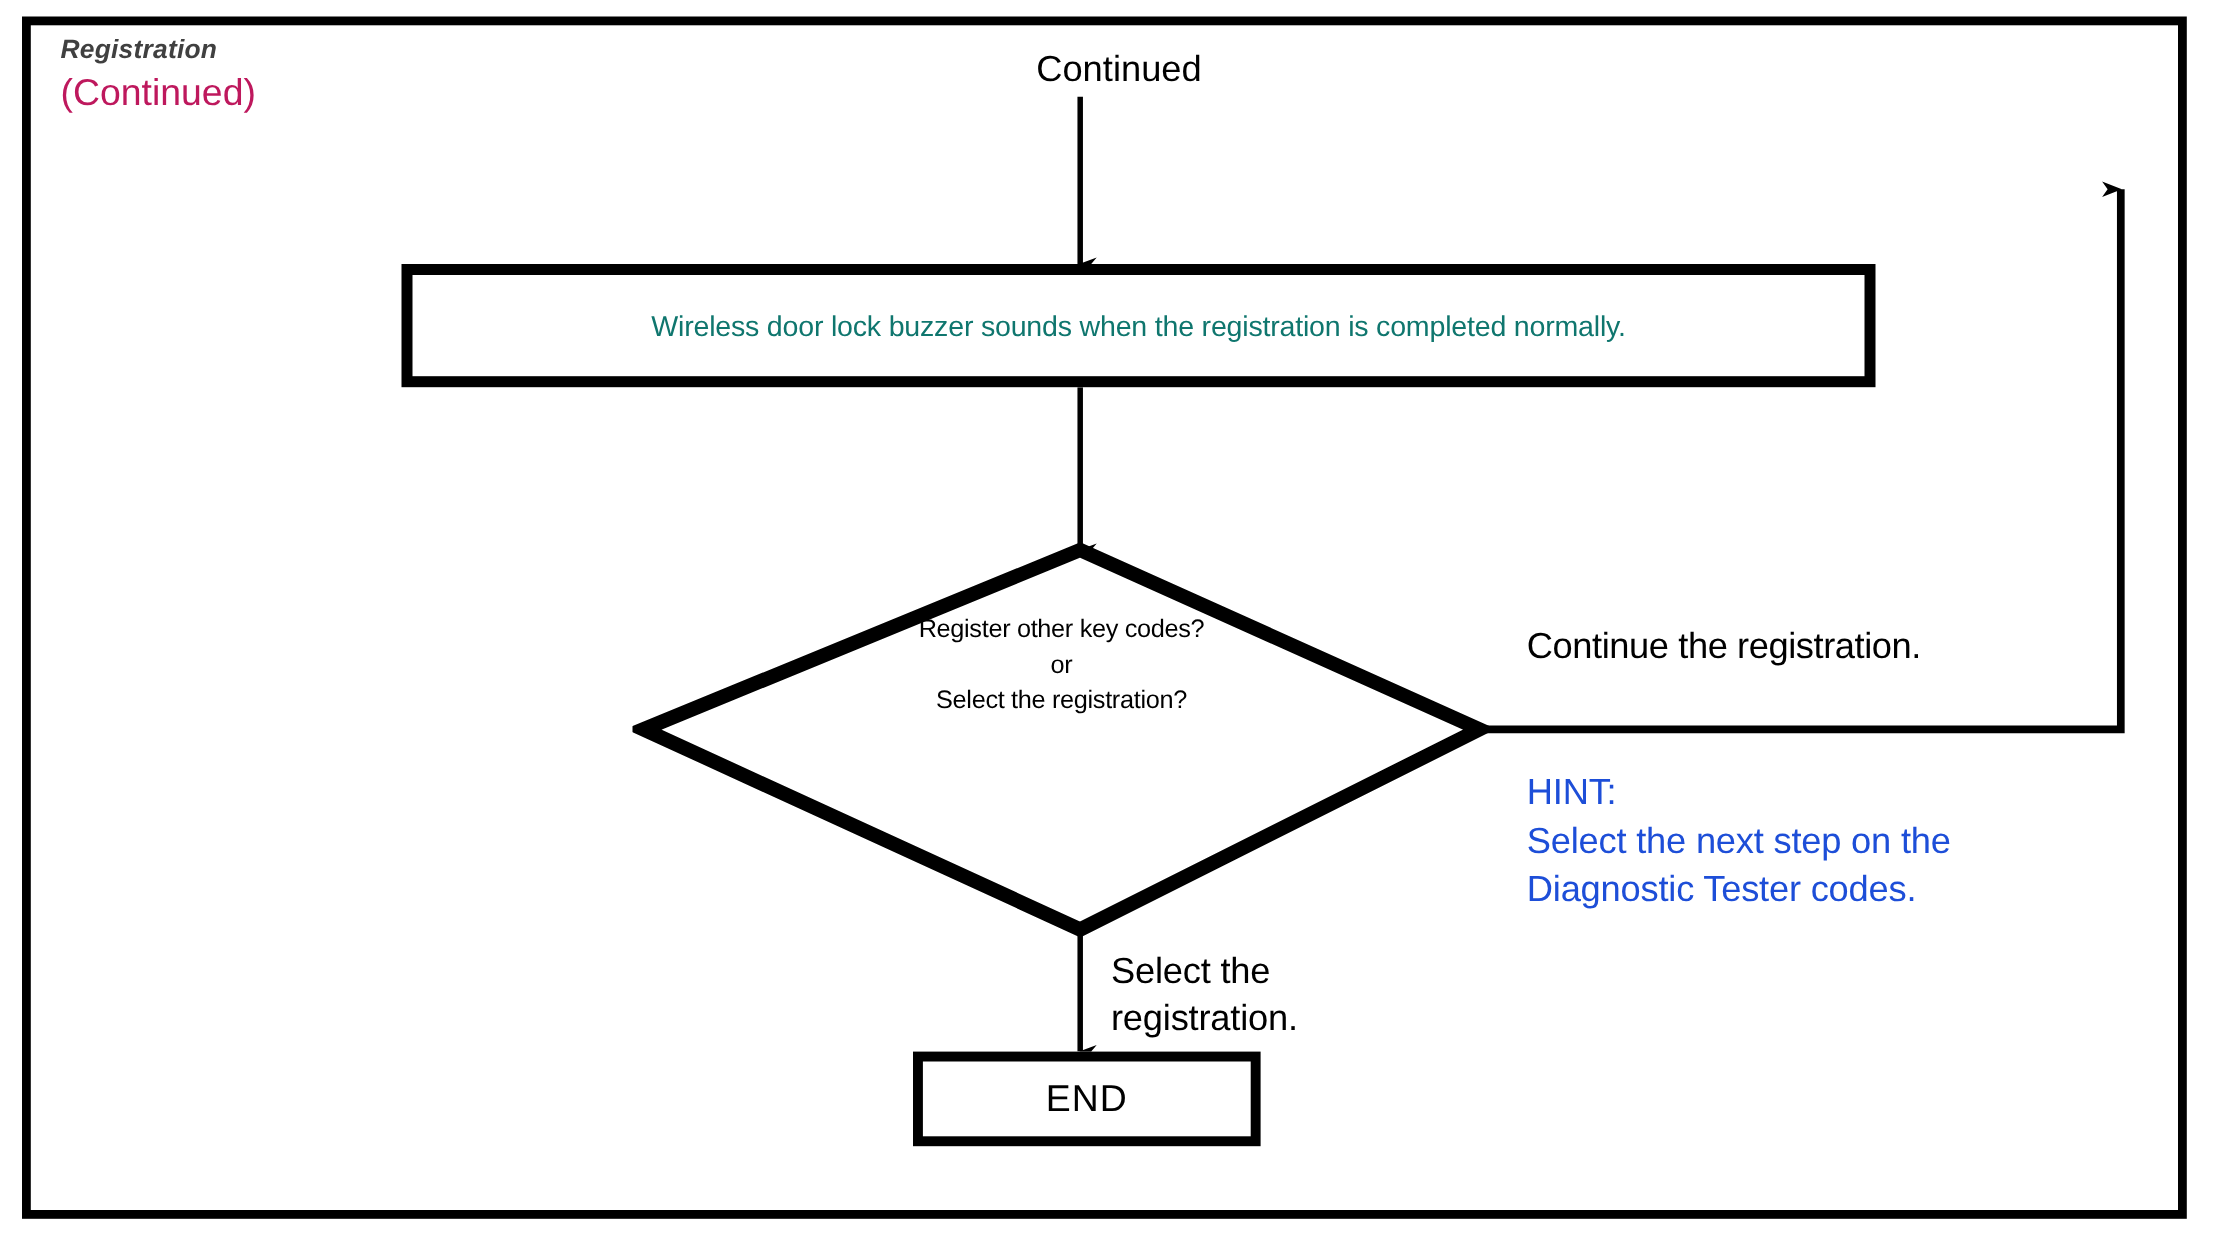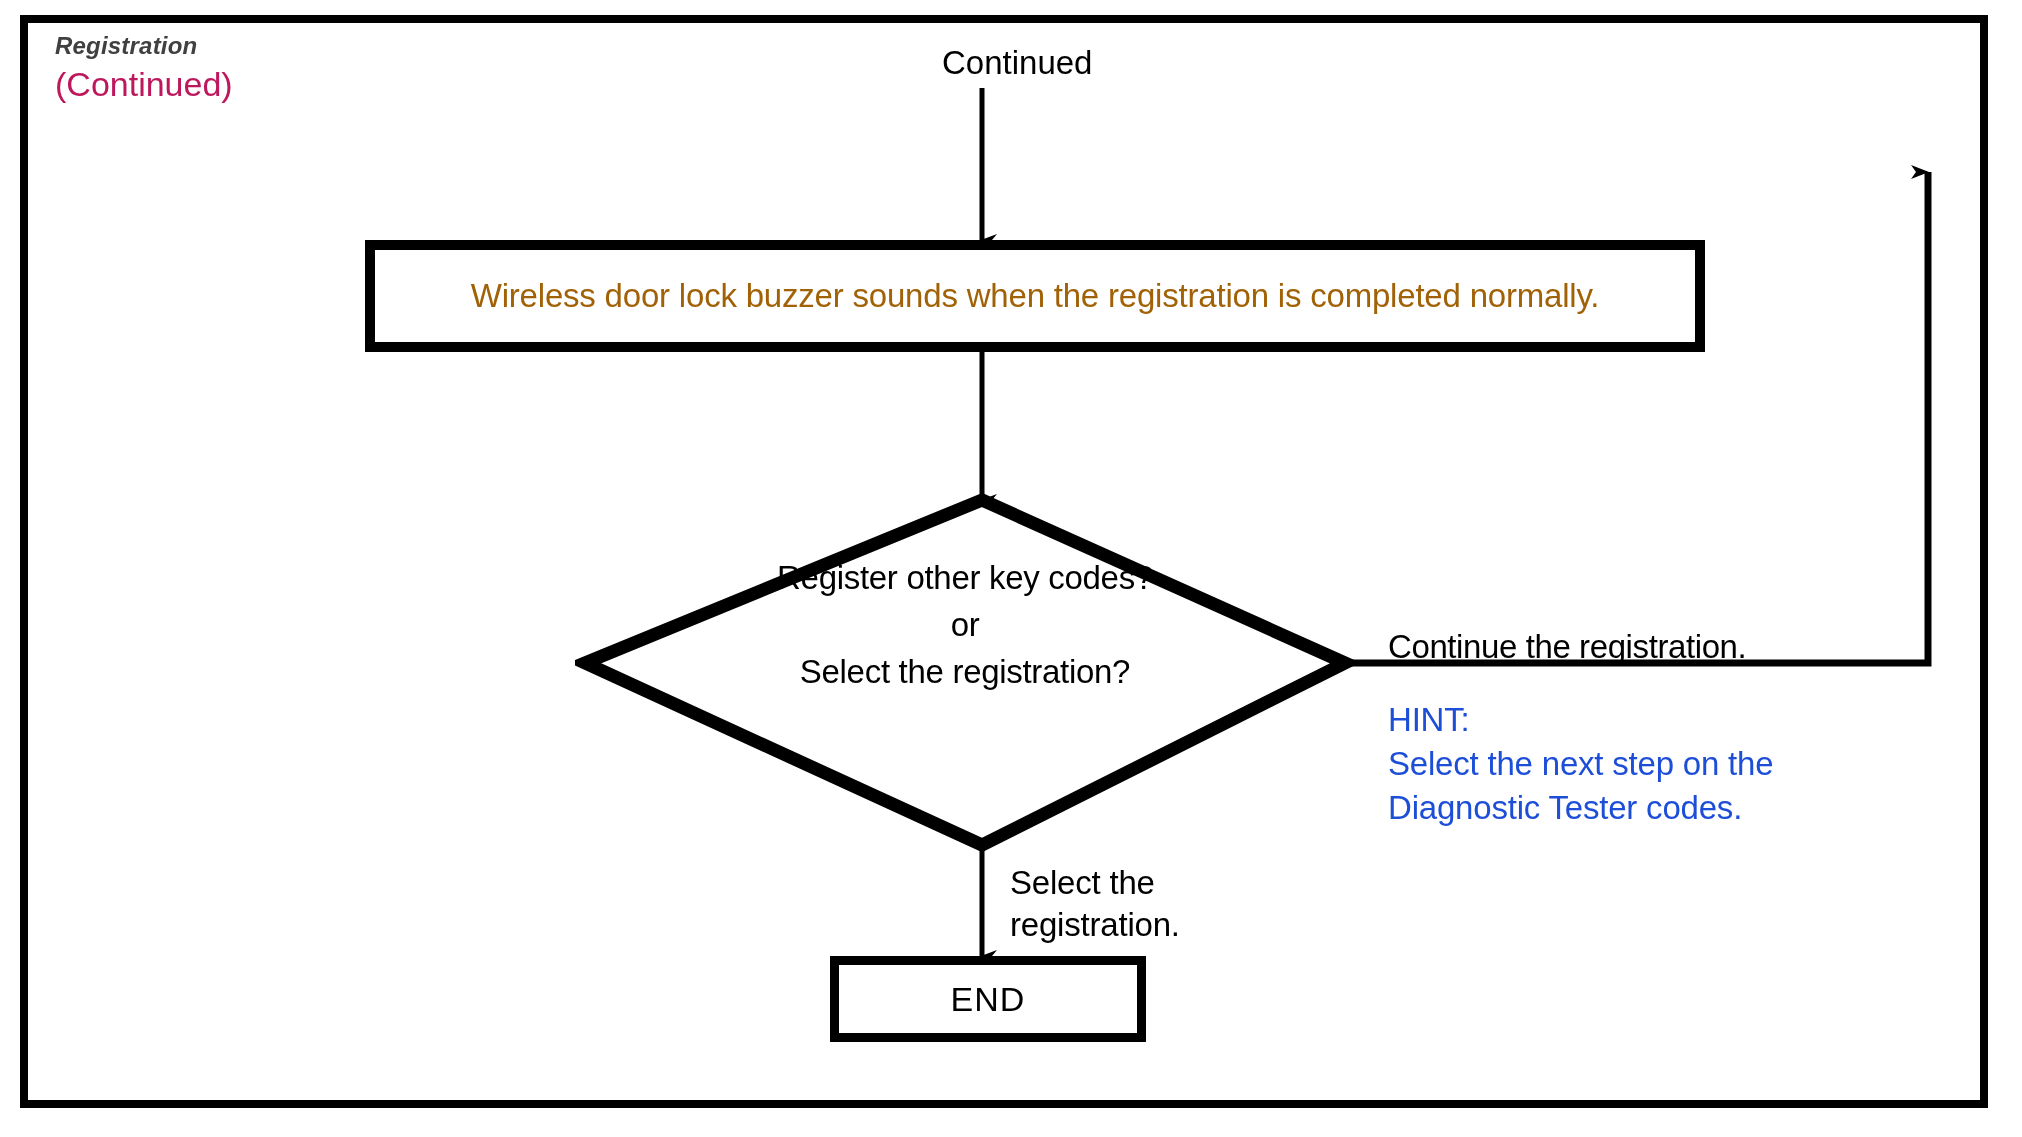--- a/index.html
+++ b/index.html
@@ -67,58 +67,58 @@
     width: 1340px;
     height: 112px;
     border: 10px solid #000000;
     box-sizing: border-box;
     background: #ffffff;
     display: flex;
     align-items: center;
     justify-content: center;
   }
   #process-box-text {
-    font-size: 33px;
-    color: #a16207;
+    font-size: 26px;
+    color: #0f766e;
     white-space: nowrap;
     letter-spacing: -0.2px;
   }
   
   #decision-svg {
     position: absolute;
     left: 575px;
     top: 490px;
     width: 780px;
     height: 365px;
   }
   #decision-text {
     position: absolute;
     left: 600px;
     top: 555px;
     width: 730px;
     text-align: center;
-    font-size: 33px;
+    font-size: 23px;
     color: #000000;
     line-height: 1.42;
     letter-spacing: -0.3px;
   }
   
   #connectors {
     position: absolute;
     left: 0;
     top: 0;
     width: 2022px;
     height: 1137px;
     pointer-events: none;
   }
   
   #continue-label {
     position: absolute;
     left: 1388px;
-    top: 628px;
+    top: 568px;
     font-size: 33px;
     color: #000000;
     white-space: nowrap;
     letter-spacing: -0.4px;
   }
   #hint-block {
     position: absolute;
     left: 1388px;
     top: 698px;
     font-size: 33px;

